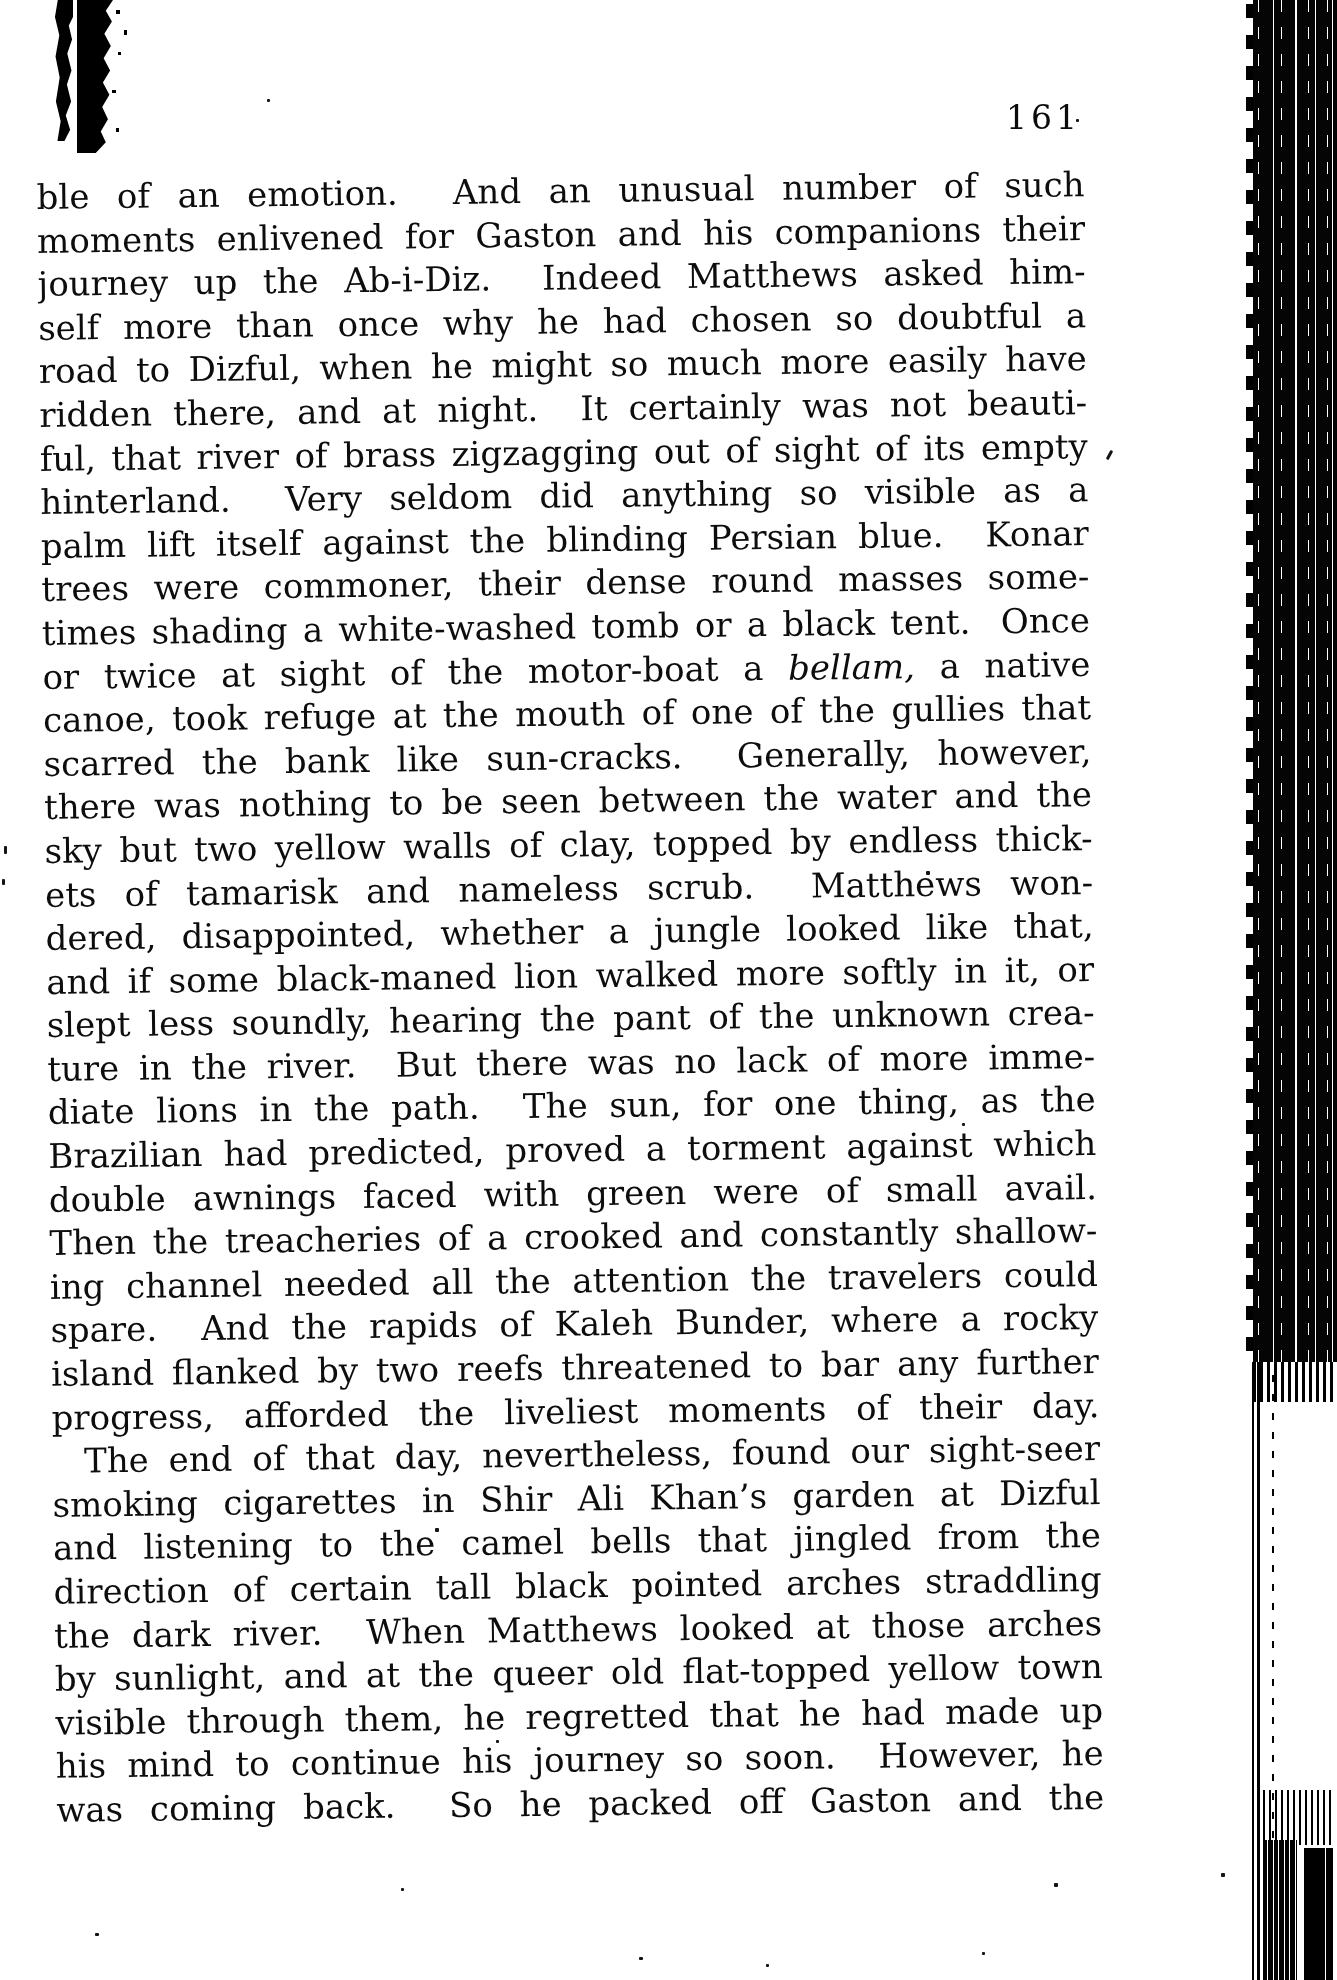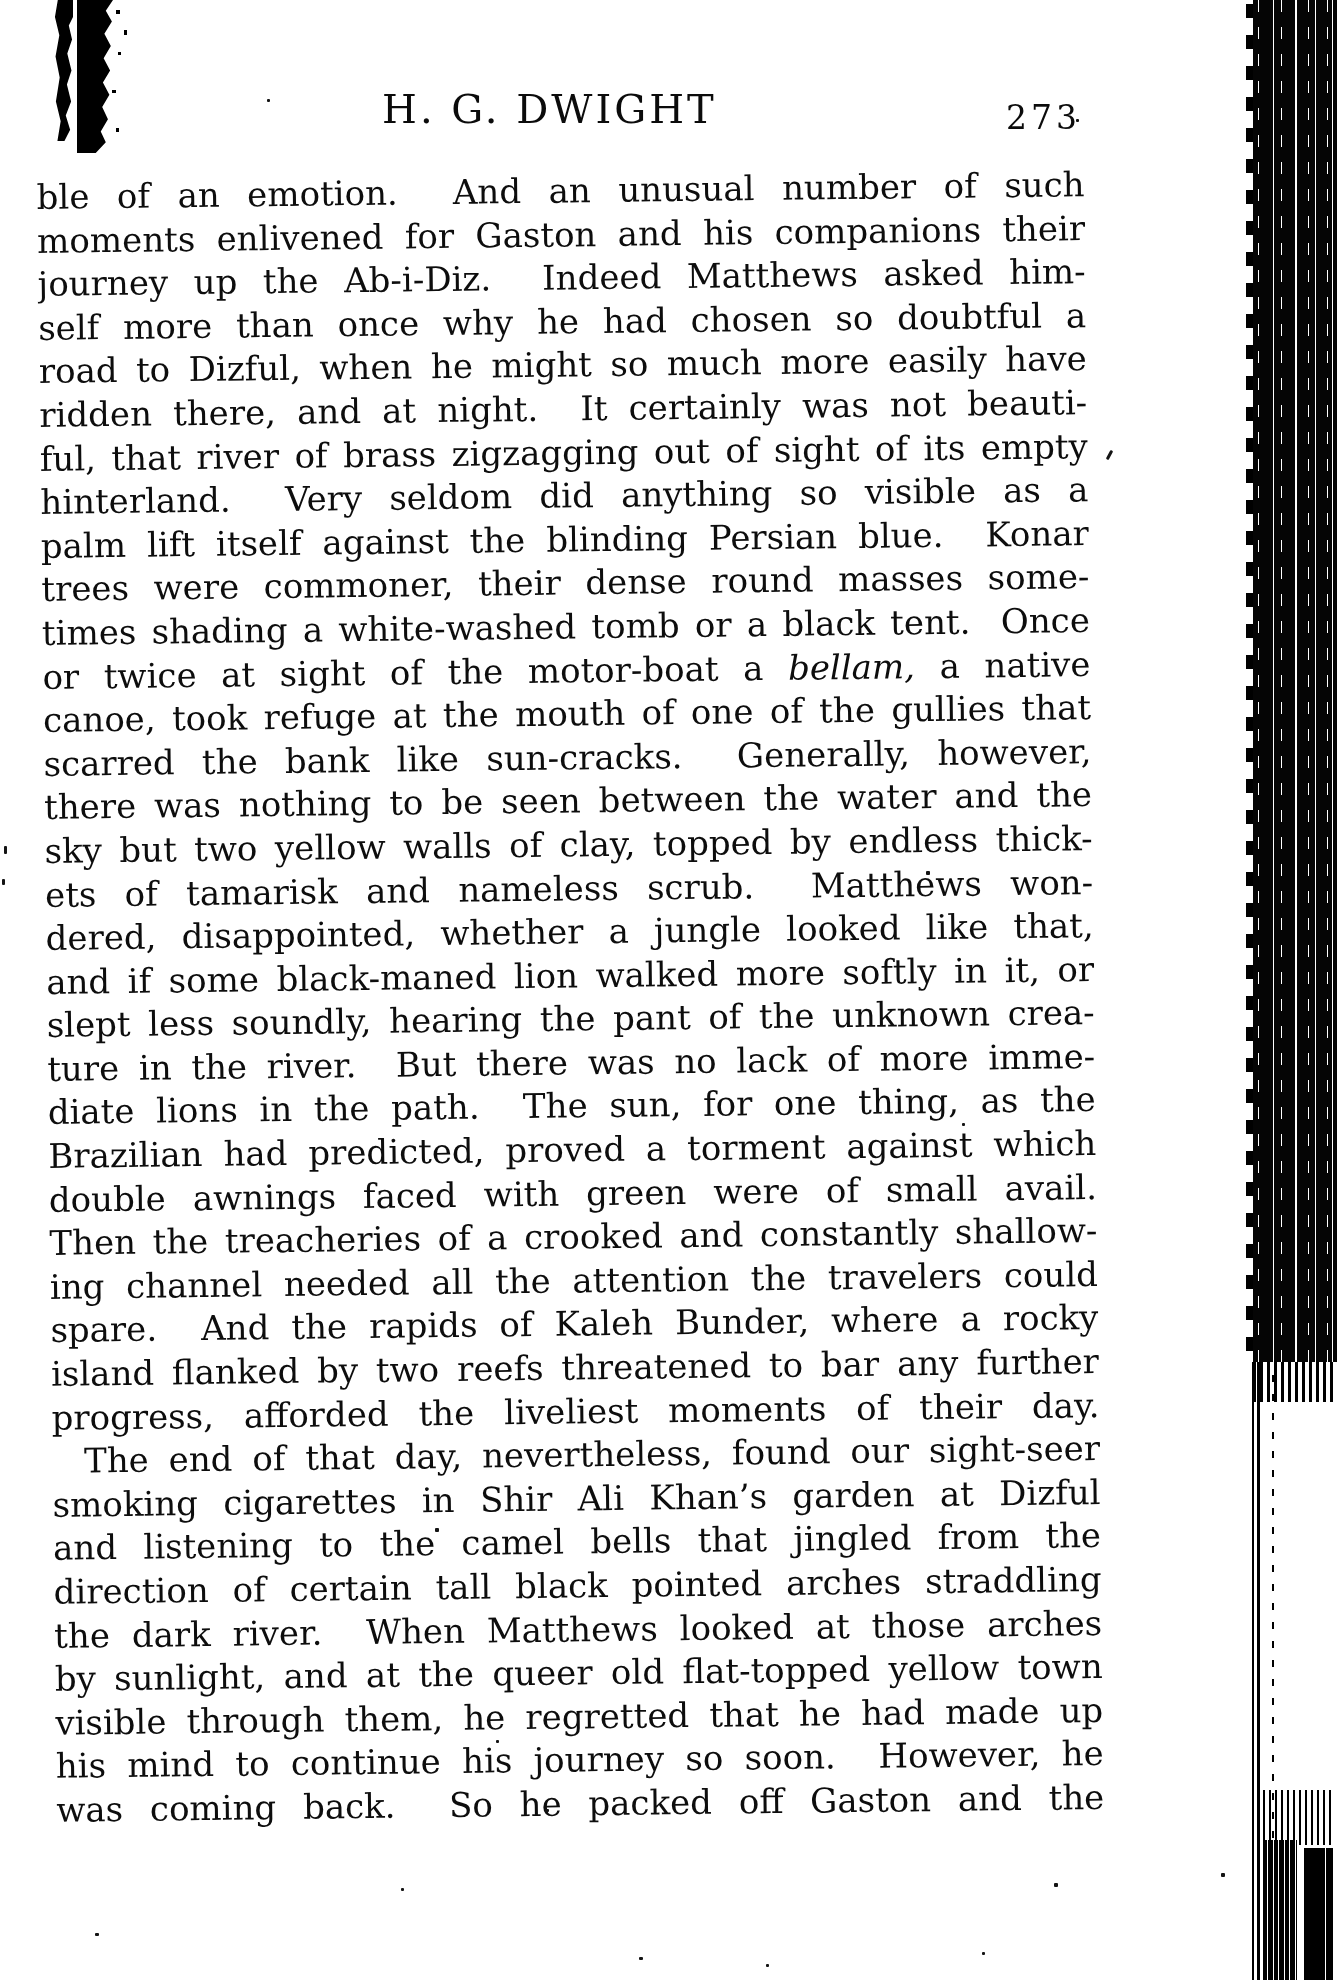--- a/index.html
+++ b/index.html
@@ -78,22 +78,21 @@
   }
   .band-block-2 .wstreak{ position:absolute; top:0; bottom:0; left:21px; width:1px; background:#fff; }
   
   .speck{ position:absolute; background:#141414; border-radius:1px; }
 </style>
 </head>
 <body>
 
 <div id="page">
 
-  <div class="running-head">H. G. DWIGHT</div>
-  <div class="page-number">273</div>
+  <div class="page-number">161</div>
 
   <div class="text-block">
       <div>
         <div class="line"><span>ble of an emotion.&nbsp; And an unusual number of such</span></div>
         <div class="line"><span>moments enlivened for Gaston and his companions their</span></div>
         <div class="line"><span>journey up the Ab-i-Diz.&nbsp; Indeed Matthews asked him-</span></div>
         <div class="line"><span>self more than once why he had chosen so doubtful a</span></div>
         <div class="line"><span>road to Dizful, when he might so much more easily have</span></div>
         <div class="line"><span>ridden there, and at night.&nbsp; It certainly was not beauti-</span></div>
         <div class="line"><span>ful, that river of brass zigzagging out of sight of its empty</span></div>

